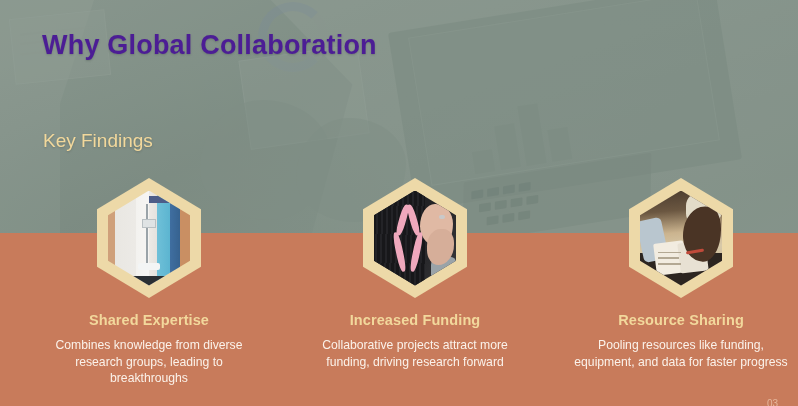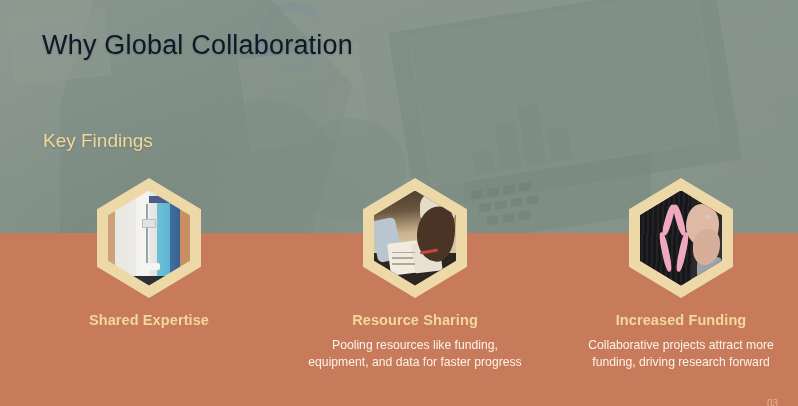--- a/index.html
+++ b/index.html
@@ -93,23 +93,23 @@
     left:0; top:233px;
     width:798px; height:173px;
     background:#c87b5b;
   }
 
   
   .title {
     position:absolute;
     left:42px; top:30px;
     font-size:27px;
-    font-weight:normal;
+    font-weight:bold;
     letter-spacing:0.2px;
-    color:#0f172a;
+    color:#4c1d95;
     text-shadow:0 1px 2px rgba(60,70,64,0.30);
   }
   .subtitle {
     position:absolute;
     left:43px; top:79px;
     font-size:13.2px;
     color:#f2f4f2;
     letter-spacing:0.05px;
     text-shadow:0 1px 2px rgba(60,70,64,0.35);
   }
@@ -283,20 +283,41 @@
           <div class="hex-img img-lab">
             <div class="lab-sign"></div>
             <div class="lab-pole"></div>
             <div class="lab-dev"></div>
             <div class="lab-base"></div>
             <div class="lab-floor"></div>
           </div>
         </div>
       </div>
       <div class="card-title">Shared Expertise</div>
+      <div class="card-desc">Combines knowledge from diverse research groups, leading to breakthroughs</div>
+    </div>
+
+    <div class="card">
+      <div class="hex-outer">
+        <div class="hex-inner">
+          <div class="hex-img img-ribbon">
+            <div class="rb-suit"></div>
+            <div class="rb-sleeve"></div>
+            <div class="rb-hand"></div>
+            <div class="rb-hand2"></div>
+            <div class="rb-ring"></div>
+            <div class="rb-loop-l"></div>
+            <div class="rb-loop-r"></div>
+            <div class="rb-tail-l"></div>
+            <div class="rb-tail-r"></div>
+          </div>
+        </div>
+      </div>
+      <div class="card-title">Increased Funding</div>
+      <div class="card-desc">Collaborative projects attract more funding, driving research forward</div>
     </div>
 
     <div class="card">
       <div class="hex-outer">
         <div class="hex-inner">
           <div class="hex-img img-book">
             <div class="bk-desk"></div>
             <div class="bk-laptop"></div>
             <div class="bk-page-l"></div>
             <div class="bk-page-r"></div>
@@ -306,37 +327,17 @@
             <div class="bk-sleeve"></div>
             <div class="bk-arm"></div>
             <div class="bk-pen"></div>
           </div>
         </div>
       </div>
       <div class="card-title">Resource Sharing</div>
       <div class="card-desc">Pooling resources like funding, equipment, and data for faster progress</div>
     </div>
 
-    <div class="card">
-      <div class="hex-outer">
-        <div class="hex-inner">
-          <div class="hex-img img-ribbon">
-            <div class="rb-suit"></div>
-            <div class="rb-sleeve"></div>
-            <div class="rb-hand"></div>
-            <div class="rb-hand2"></div>
-            <div class="rb-ring"></div>
-            <div class="rb-loop-l"></div>
-            <div class="rb-loop-r"></div>
-            <div class="rb-tail-l"></div>
-            <div class="rb-tail-r"></div>
-          </div>
-        </div>
-      </div>
-      <div class="card-title">Increased Funding</div>
-      <div class="card-desc">Collaborative projects attract more funding, driving research forward</div>
-    </div>
-
   </div>
 
   <div class="page-number">03</div>
 
 </div>
 
 </body></html>

